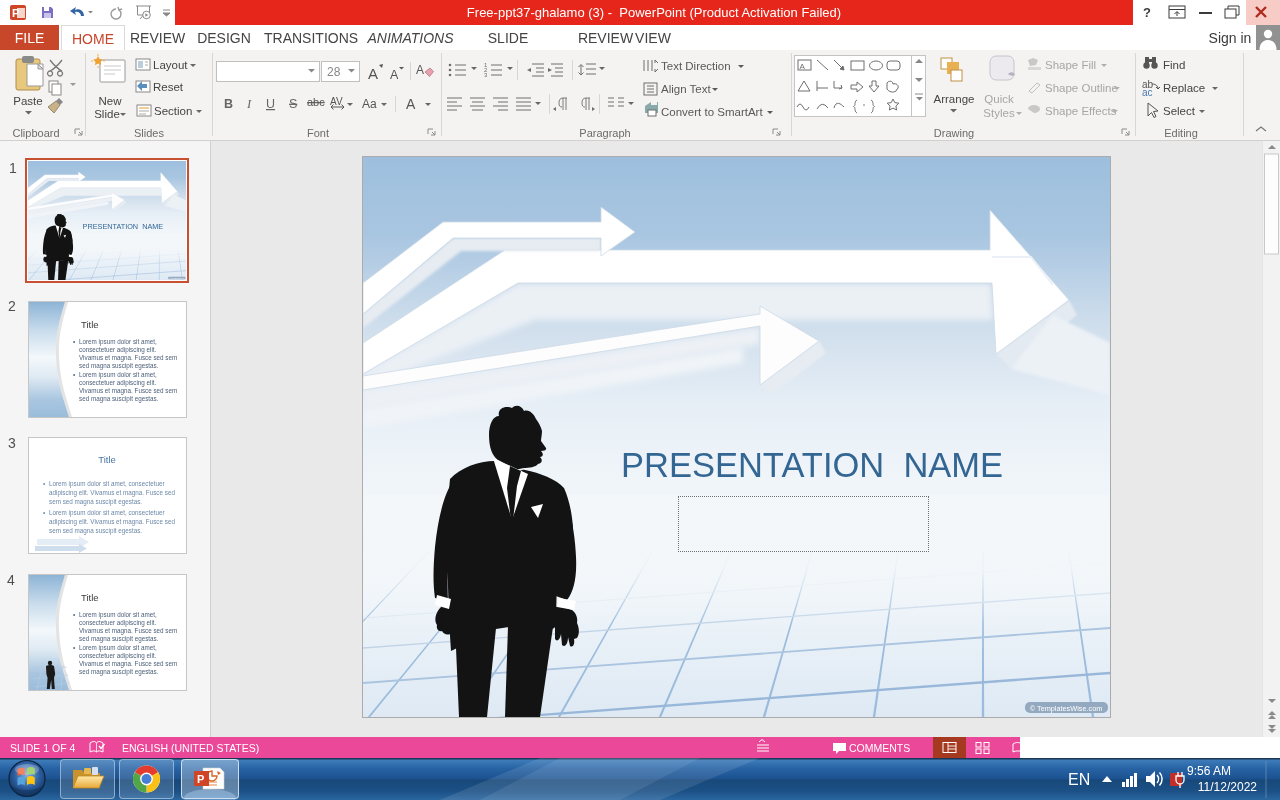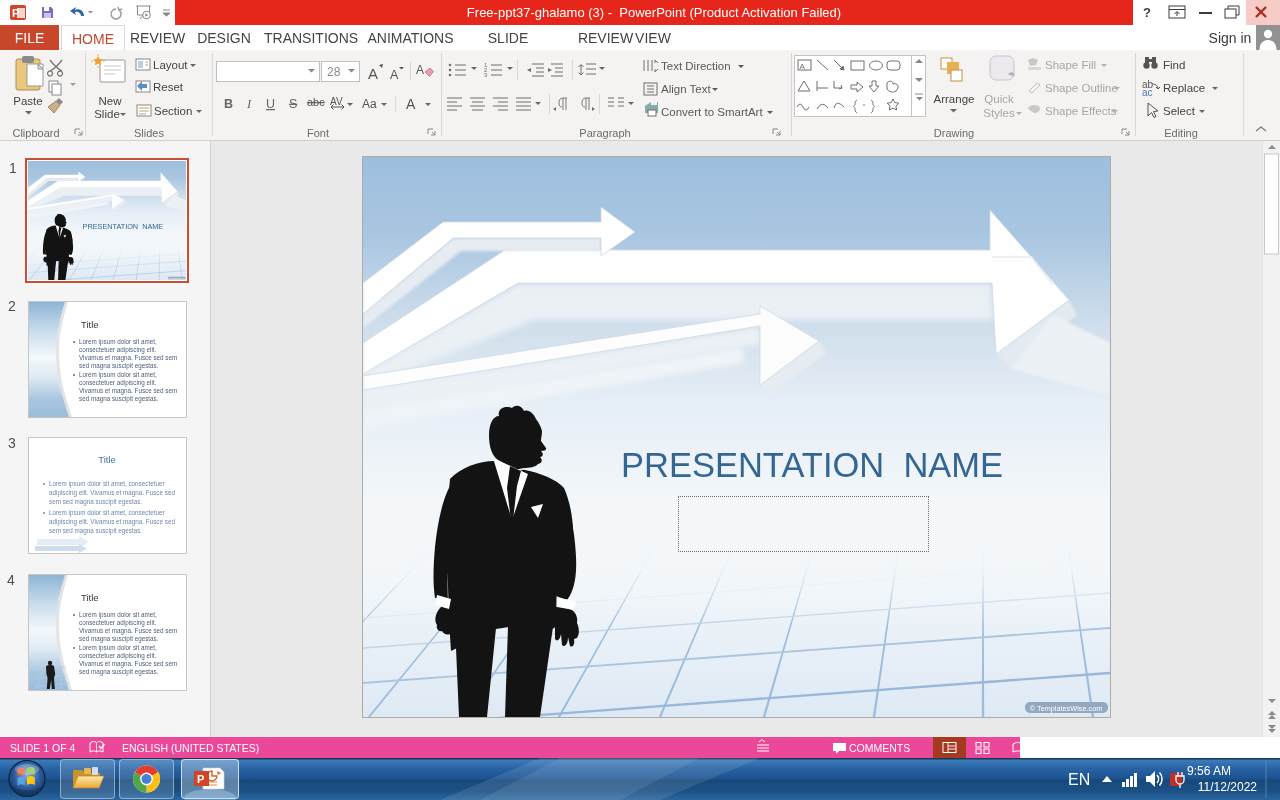--- a/index.html
+++ b/index.html
@@ -165,21 +165,21 @@
       <path d="M 123,7 l 10,10 m 0,-10 l -10,10" stroke="#ad2b20" stroke-width="2.4"></path>
     </svg>
   </div>
 
   <div id="tabrow">
     <div class="tab" id="filetab">FILE</div>
     <div class="tab" id="hometab">HOME</div>
     <div class="tab" style="left:130px;width:54px;">REVIEW</div>
     <div class="tab" style="left:196px;width:56px;">DESIGN</div>
     <div class="tab" style="left:264px;width:92px;">TRANSITIONS</div>
-    <div class="tab" style="left:366px;width:89px;">ANIMATIONS</div>
+    <div class="tab" style="left:366px;width:89px;font-style:italic;">ANIMATIONS</div>
     <div class="tab" style="left:465px;width:86px;text-align:center;">SLIDE SHOW</div>
     <div class="tab" style="left:562px;width:57px;margin-left:15px;">REVIEW</div>
     <div class="tab" style="left:632px;width:42px;">VIEW</div>
     <div class="tab" style="left:1206px;width:48px;color:#3b3b3b;">Sign in</div>
     <div class="abs" style="left:1256px;top:0;width:24px;height:25px;background:#919191;">
       <svg width="24" height="25" viewBox="0 0 24 25">
           <circle cx="12" cy="9" r="4.2" fill="#fff"></circle>
           <path d="M3.5,25 C3.5,17.5 8,15 12,15 C16,15 20.5,17.5 20.5,25 Z" fill="#fff"></path>
         </svg>
     </div>

